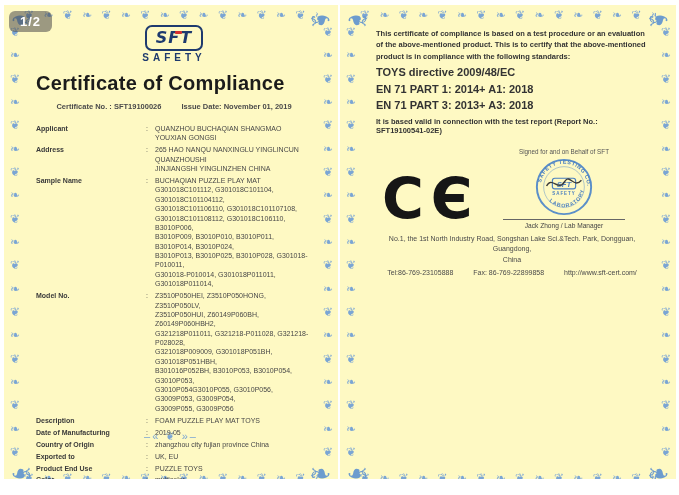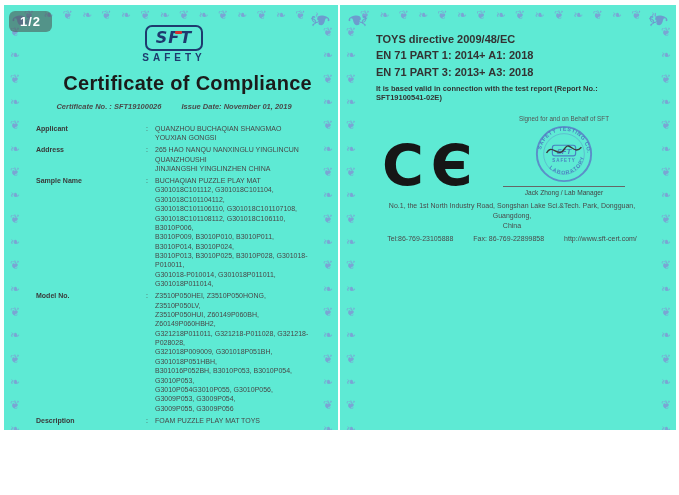--- a/index.html
+++ b/index.html
@@ -1,21 +1,21 @@
 <!DOCTYPE html>
 <html><head>
 <meta charset="utf-8">
 <style>
   html,body { margin:0; padding:0; background:#ffffff; }
   .canvas {
-    position:relative; width:679px; height:430px; background:#ffffff;
+    position:relative; width:679px; height:479px; background:#ffffff;
     font-family:"Liberation Sans", sans-serif; overflow:hidden;
     color:#3c3c3c;
   }
-  .page { position:absolute; top:5px; height:484px; background:#5eead4; }
+  .page { position:absolute; top:5px; height:484px; background:#fef9c3; }
   .page-left  { left:4px;  width:334px; }
   .page-right { left:340px; width:336px; }
 
   
   .frame { position:absolute; color:#7aa5d4; overflow:hidden; pointer-events:none;
            white-space:nowrap; font-size:12px; letter-spacing:3px; line-height:14px; }
   .orn::before { content:"❦ ❧ ❦ ❧ ❦ ❧ ❦ ❧ ❦ ❧ ❦ ❧ ❦ ❧ ❦ ❧ ❦ ❧ ❦ ❧ ❦ ❧ ❦ ❧ ❦ ❧ ❦ ❧ ❦ ❧ ❦ ❧ ❦ ❧ ❦ ❧ ❦ ❧ ❦ ❧ ❦ ❧ ❦ ❧ ❦ ❧ ❦ ❧ ❦ ❧ ❦ ❧ ❦ ❧ ❦ ❧ ❦ ❧ ❦ ❧ ❦ ❧ ❦ ❧ ❦ ❧ ❦ ❧ ❦ ❧"; }
   .f-top    { top:3px; left:20px; right:20px; height:15px; }
   .f-bottom { bottom:3px; left:20px; right:20px; height:15px; }
   .f-left   { left:3px; top:20px; bottom:20px; width:15px; writing-mode:vertical-rl; }
@@ -42,22 +42,22 @@
   .logo-wrap { text-align:center; }
   .logo-box {
     display:inline-block; position:relative; border:2.5px solid #1e3a6e; border-radius:7px;
     padding:1px 9px 2px 9px;
     font-family:"DejaVu Sans", sans-serif; font-weight:bold; font-style:italic;
     font-size:16px; color:#1e3a6e; letter-spacing:1px;
   }
   .logo-accent { position:absolute; top:4px; left:28px; width:7px; height:3px;
                  background:#d53030; border-radius:1px; }
   .logo-sub { margin-top:1px; font-weight:bold; color:#1e3a6e; font-size:10px; letter-spacing:4px; }
-  .title { text-align:right; font-size:20px; font-weight:bold; color:#1b1b1b; margin-top:9px; letter-spacing:0.3px; }
-  .certline { text-align:center; font-size:7.5px; font-weight:bold; color:#4a4a4a; margin-top:7px;font-style:italic; }
+  .title { text-align:left; font-size:20px; font-weight:bold; color:#1b1b1b; margin-top:9px; letter-spacing:0.3px; }
+  .certline { text-align:center; font-size:7.5px; font-weight:bold; color:#4a4a4a; margin-top:7px; }
   .certline span { margin:0 9px; }
   .fields { margin-top:13px; }
   .frow { display:flex; font-size:7px; line-height:1.34; margin-bottom:2.6px; }
   .flbl { width:110px; flex-shrink:0; font-weight:bold; color:#3a3a3a; }
   .fsep { width:9px; flex-shrink:0; color:#4a4a4a; }
   .fsep::before { content:":"; }
   .fval { flex:1; color:#484848; white-space:pre-line; }
 
   
   .rp-content { position:absolute; left:36px; right:28px; top:23px; }
@@ -192,20 +192,21 @@
     <div class="frame orn f-top"></div>
     <div class="frame orn f-bottom"></div>
     <div class="frame orn f-left"></div>
     <div class="frame orn f-right"></div>
     <span class="corner c-tl"></span>
     <span class="corner c-tr"></span>
     <span class="corner c-bl"></span>
     <span class="corner c-br"></span>
 
     <div class="rp-content">
+      <div class="intro">This certificate of compliance is based on a test procedure or an evaluation of the above-mentioned product. This is to certify that the above-mentioned product is in compliance with the following standards:</div>
       <div class="std">TOYS directive 2009/48/EC</div>
       <div class="std">EN 71 PART 1: 2014+ A1: 2018</div>
       <div class="std">EN 71 PART 3: 2013+ A3: 2018</div>
       <div class="validity">It is based valid in connection with the test report (Report No.: SFT19100541-02E)</div>
 
       <div class="ce-row">
         <div class="ce-mark">CЄ</div>
         <div class="sign-block">
           <div class="signed-for">Signed for and on Behalf of SFT</div>
           <div class="stamp-wrap">

